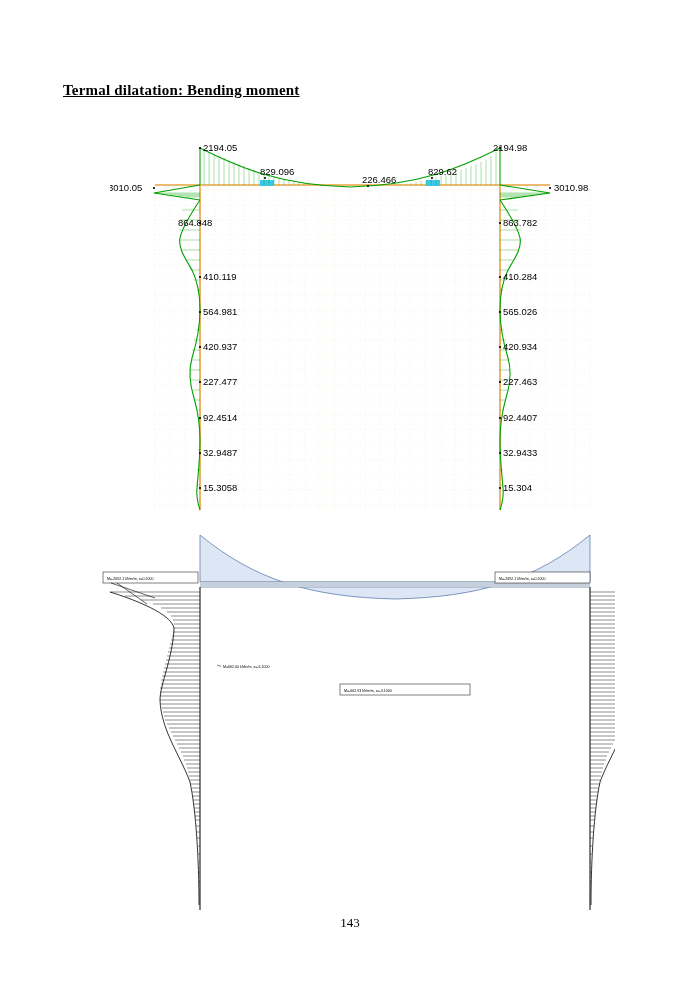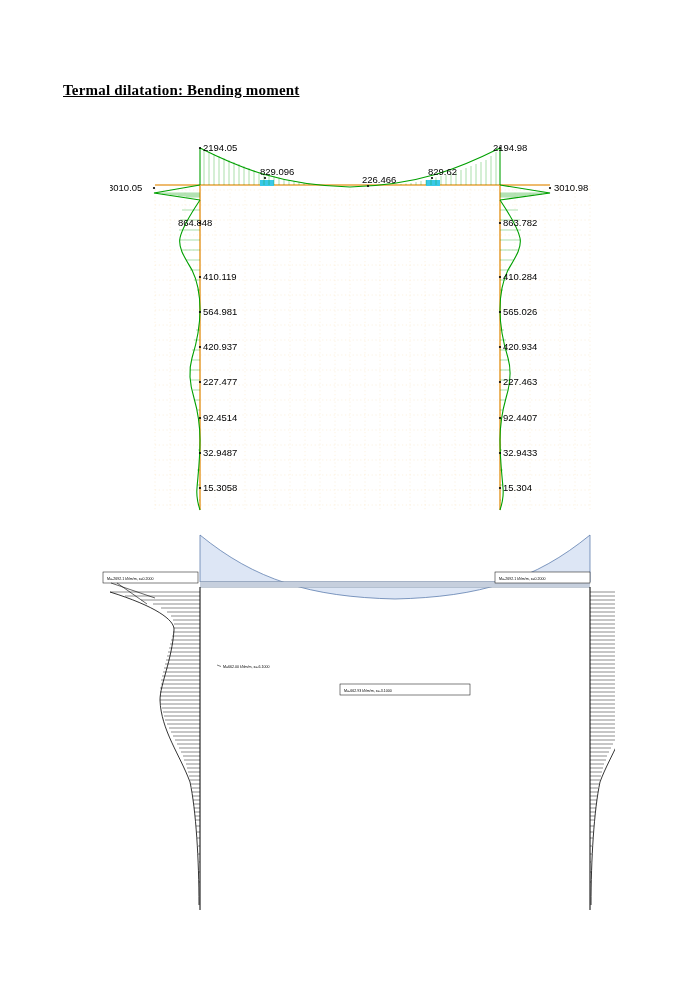--- a/index.html
+++ b/index.html
@@ -510,13 +510,14 @@
 
       <g stroke="#000" stroke-width="0.6" fill="none">
         <path d="M 16 63 L 60 78"></path>
         <path d="M 22 63 L 52 84"></path>
         <path d="M 585 63 L 540 78"></path>
         <path d="M 578 63 L 548 84"></path>
       </g>
     </svg>
   </div>
 
+  <div class="page-number">143</div>
 </div>
 
 </body></html>

